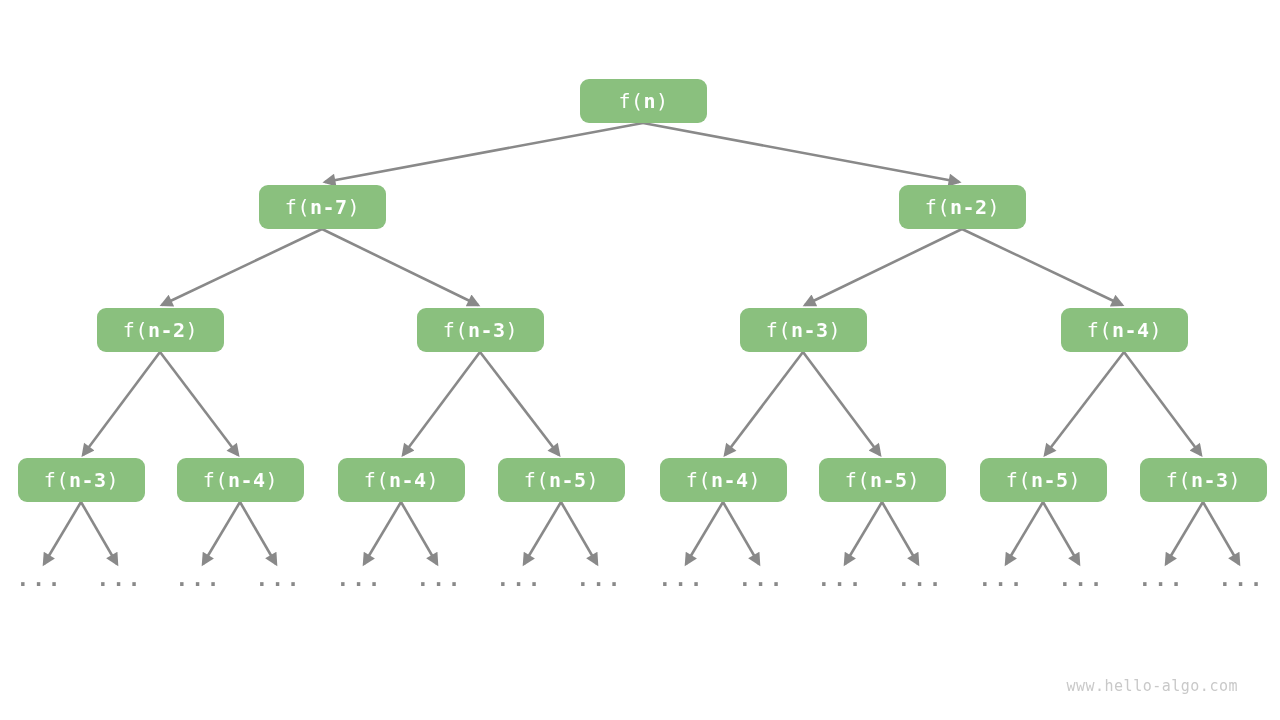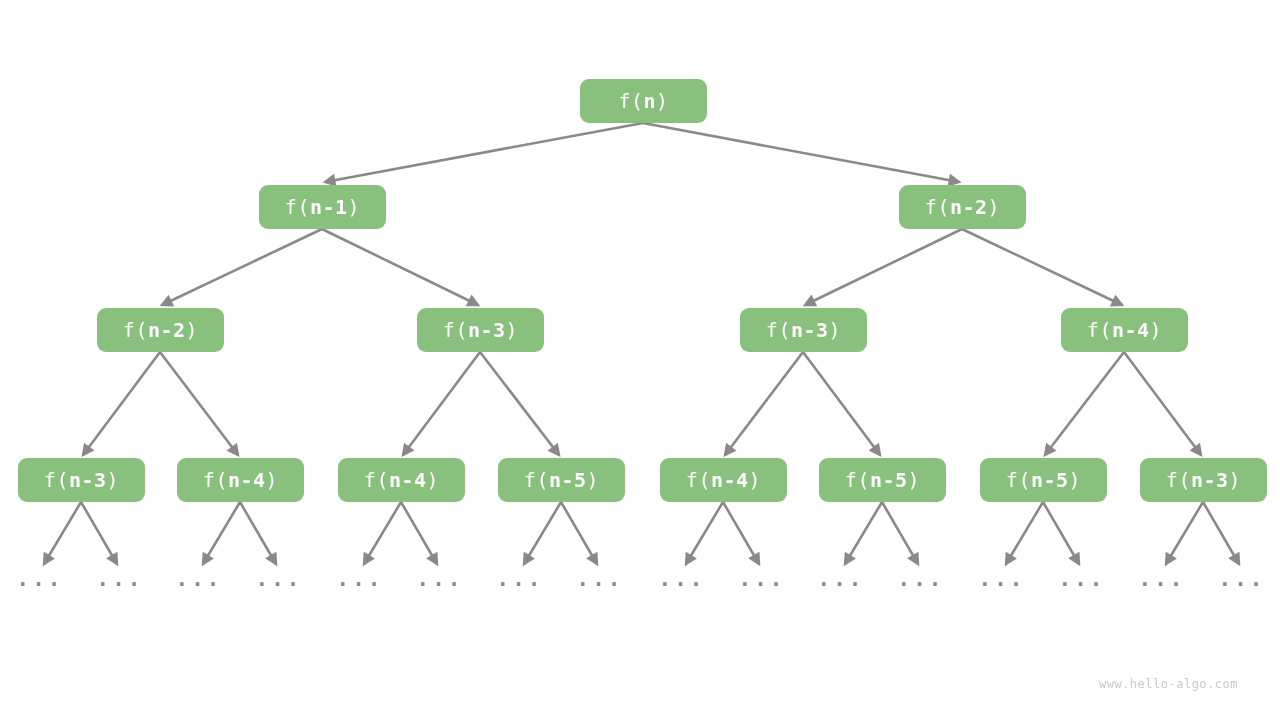--- a/index.html
+++ b/index.html
@@ -50,21 +50,21 @@
     color: var(--arrow, #898989);
     font-size: 21px;
     font-weight: bold;
     letter-spacing: 3px;
     line-height: 20px;
   }
   .watermark {
     position: absolute;
     right: 42px;
     top: 677px;
-    font-size: 12px;
+    font-size: 15px;
     color: var(--watermark, #c9c9c9);
     letter-spacing: 0.5px;
   }
 </style>
 </head>
 <body>
 
 <div class="canvas">
 
   <svg class="edges" width="1280" height="720">
@@ -104,21 +104,21 @@
     <line class="edge" x1="882" y1="502" x2="845" y2="564" marker-end="url(#ah)"></line>
     <line class="edge" x1="882" y1="502" x2="918" y2="564" marker-end="url(#ah)"></line>
     <line class="edge" x1="1043" y1="502" x2="1006" y2="564" marker-end="url(#ah)"></line>
     <line class="edge" x1="1043" y1="502" x2="1079" y2="564" marker-end="url(#ah)"></line>
     <line class="edge" x1="1203" y1="502" x2="1166" y2="564" marker-end="url(#ah)"></line>
     <line class="edge" x1="1203" y1="502" x2="1239" y2="564" marker-end="url(#ah)"></line>
   </svg>
 
   <div class="node" style="left:580px; top:79px;"><span>f(</span><b>n</b><span>)</span></div>
 
-  <div class="node" style="left:259px; top:185px;"><span>f(</span><b>n-1</b><span>)</span></div>
+  <div class="node" style="left:259px; top:185px;"><span>f(</span><b>n-7</b><span>)</span></div>
   <div class="node" style="left:899px; top:185px;"><span>f(</span><b>n-2</b><span>)</span></div>
 
   <div class="node" style="left:97px; top:308px;"><span>f(</span><b>n-2</b><span>)</span></div>
   <div class="node" style="left:417px; top:308px;"><span>f(</span><b>n-3</b><span>)</span></div>
   <div class="node" style="left:740px; top:308px;"><span>f(</span><b>n-3</b><span>)</span></div>
   <div class="node" style="left:1061px; top:308px;"><span>f(</span><b>n-4</b><span>)</span></div>
 
   <div class="node" style="left:18px; top:458px;"><span>f(</span><b>n-3</b><span>)</span></div>
   <div class="node" style="left:177px; top:458px;"><span>f(</span><b>n-4</b><span>)</span></div>
   <div class="node" style="left:338px; top:458px;"><span>f(</span><b>n-4</b><span>)</span></div>

